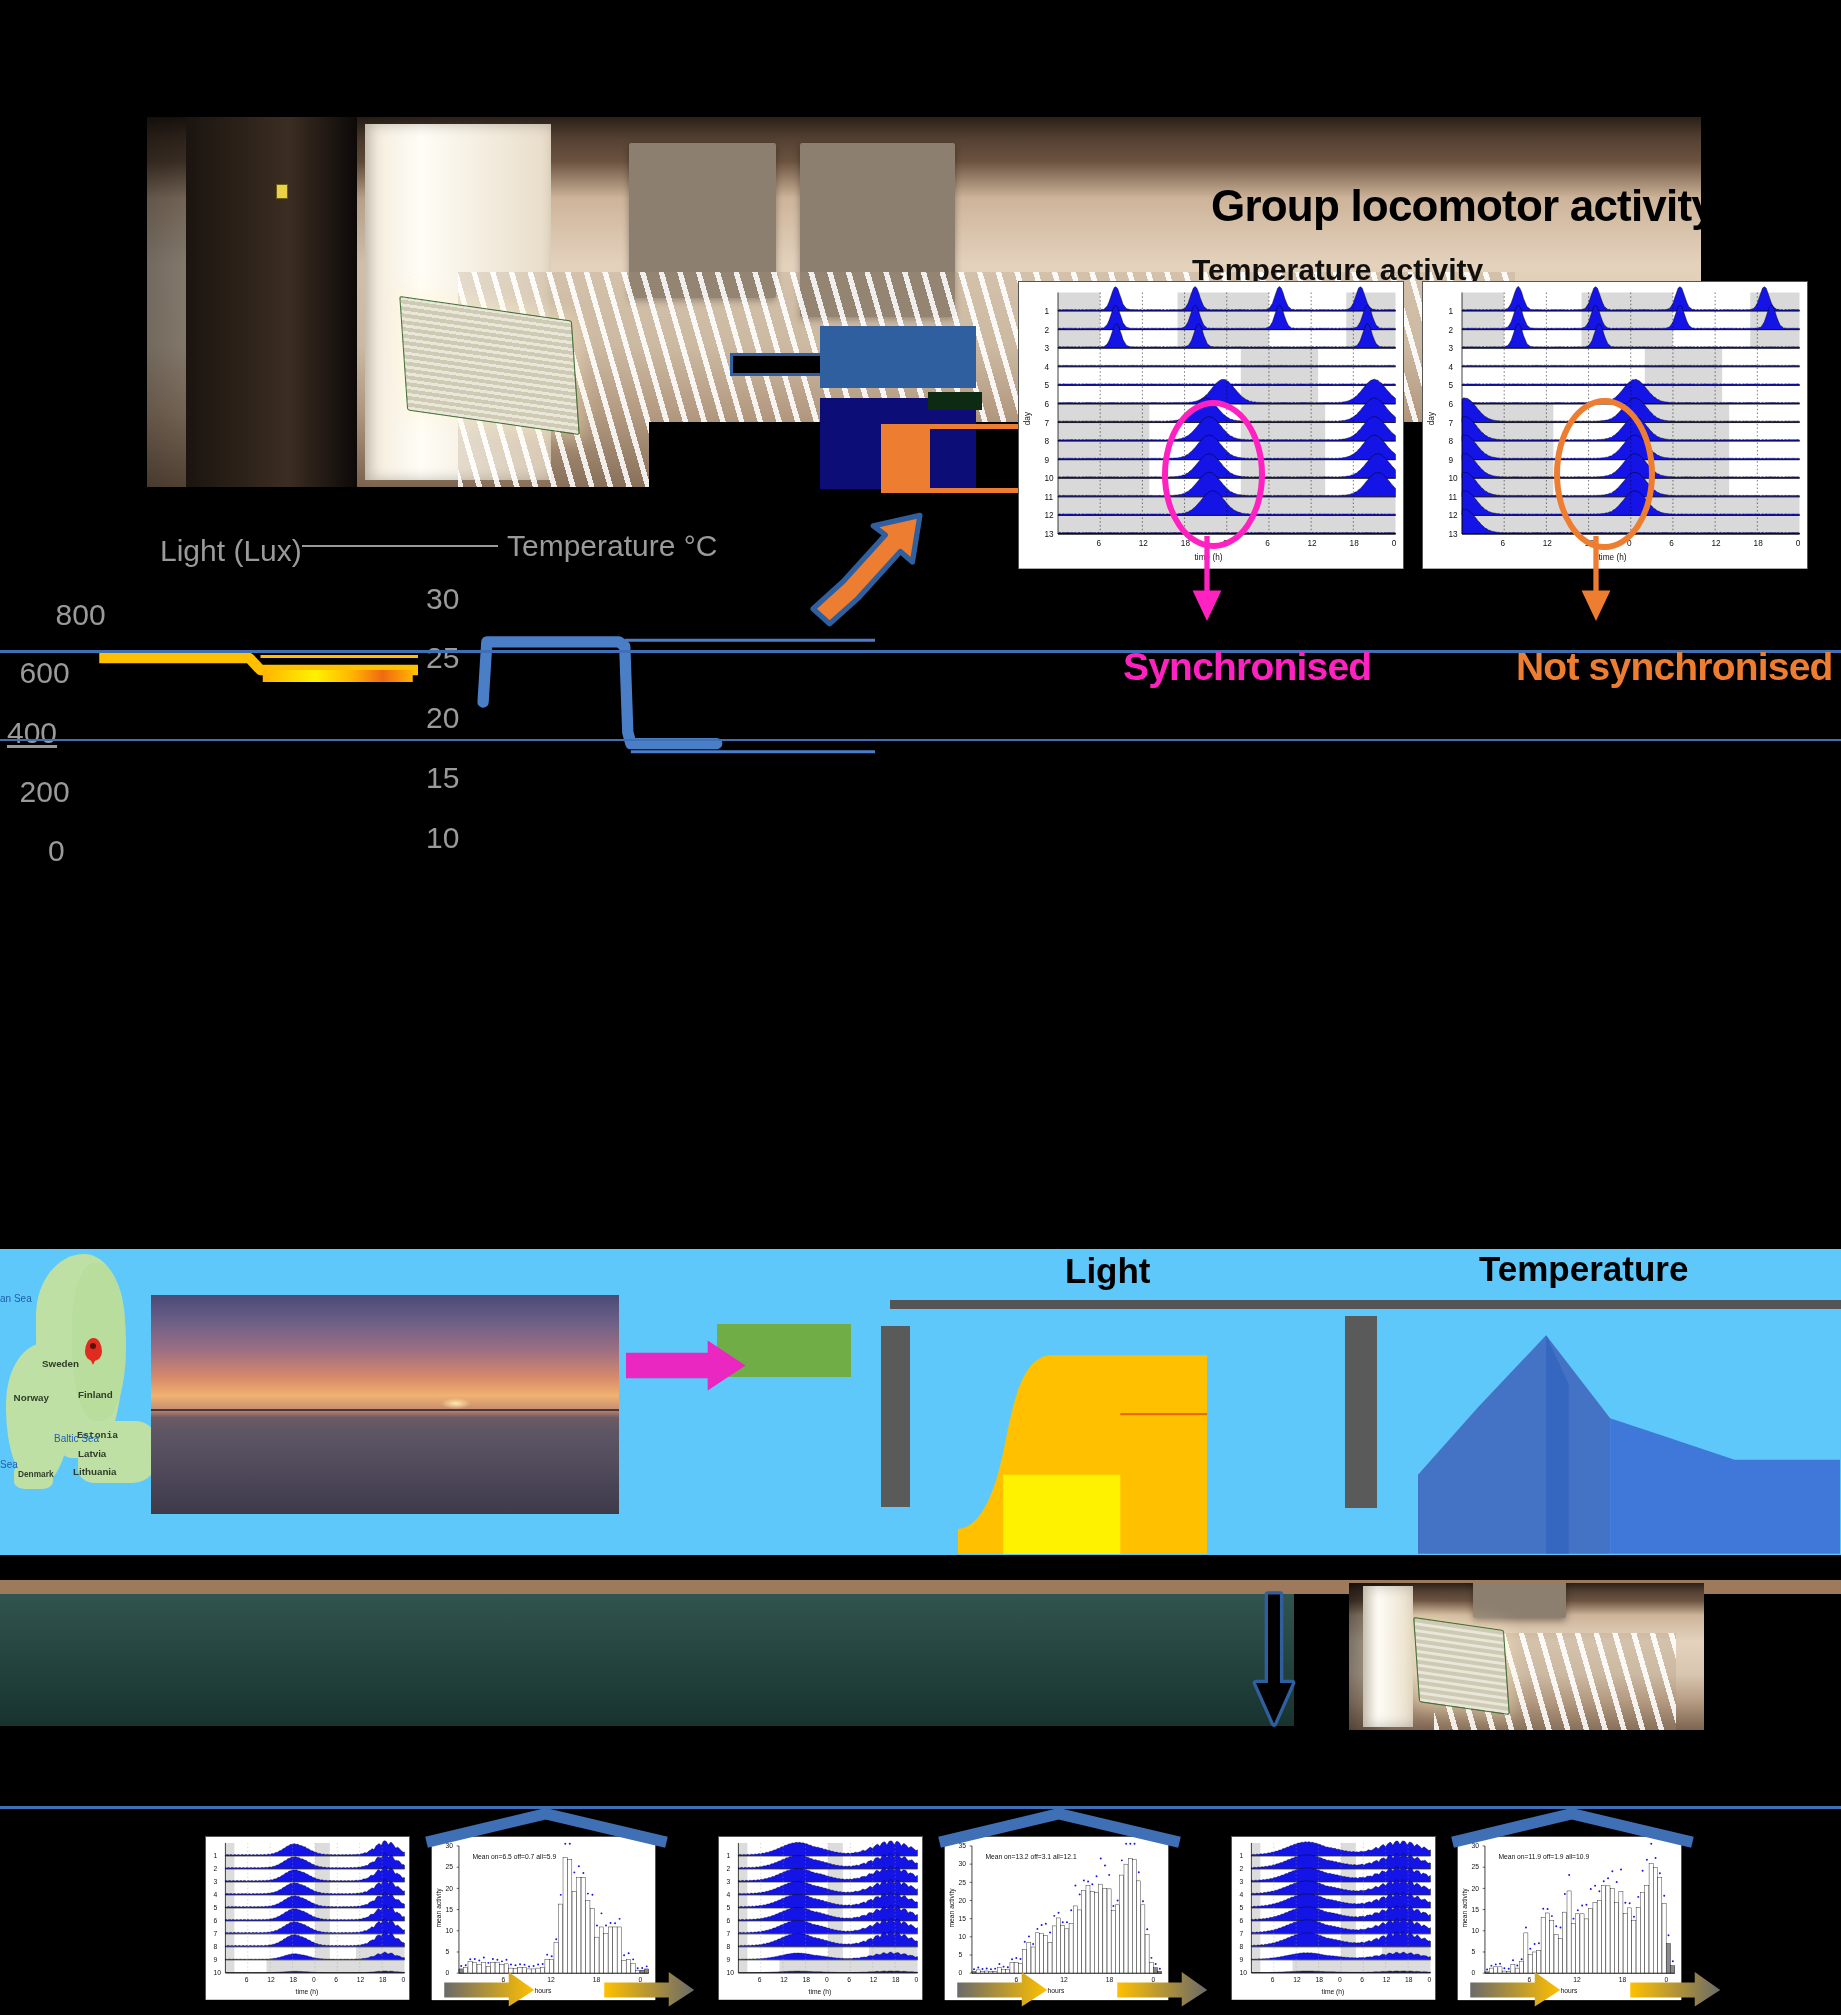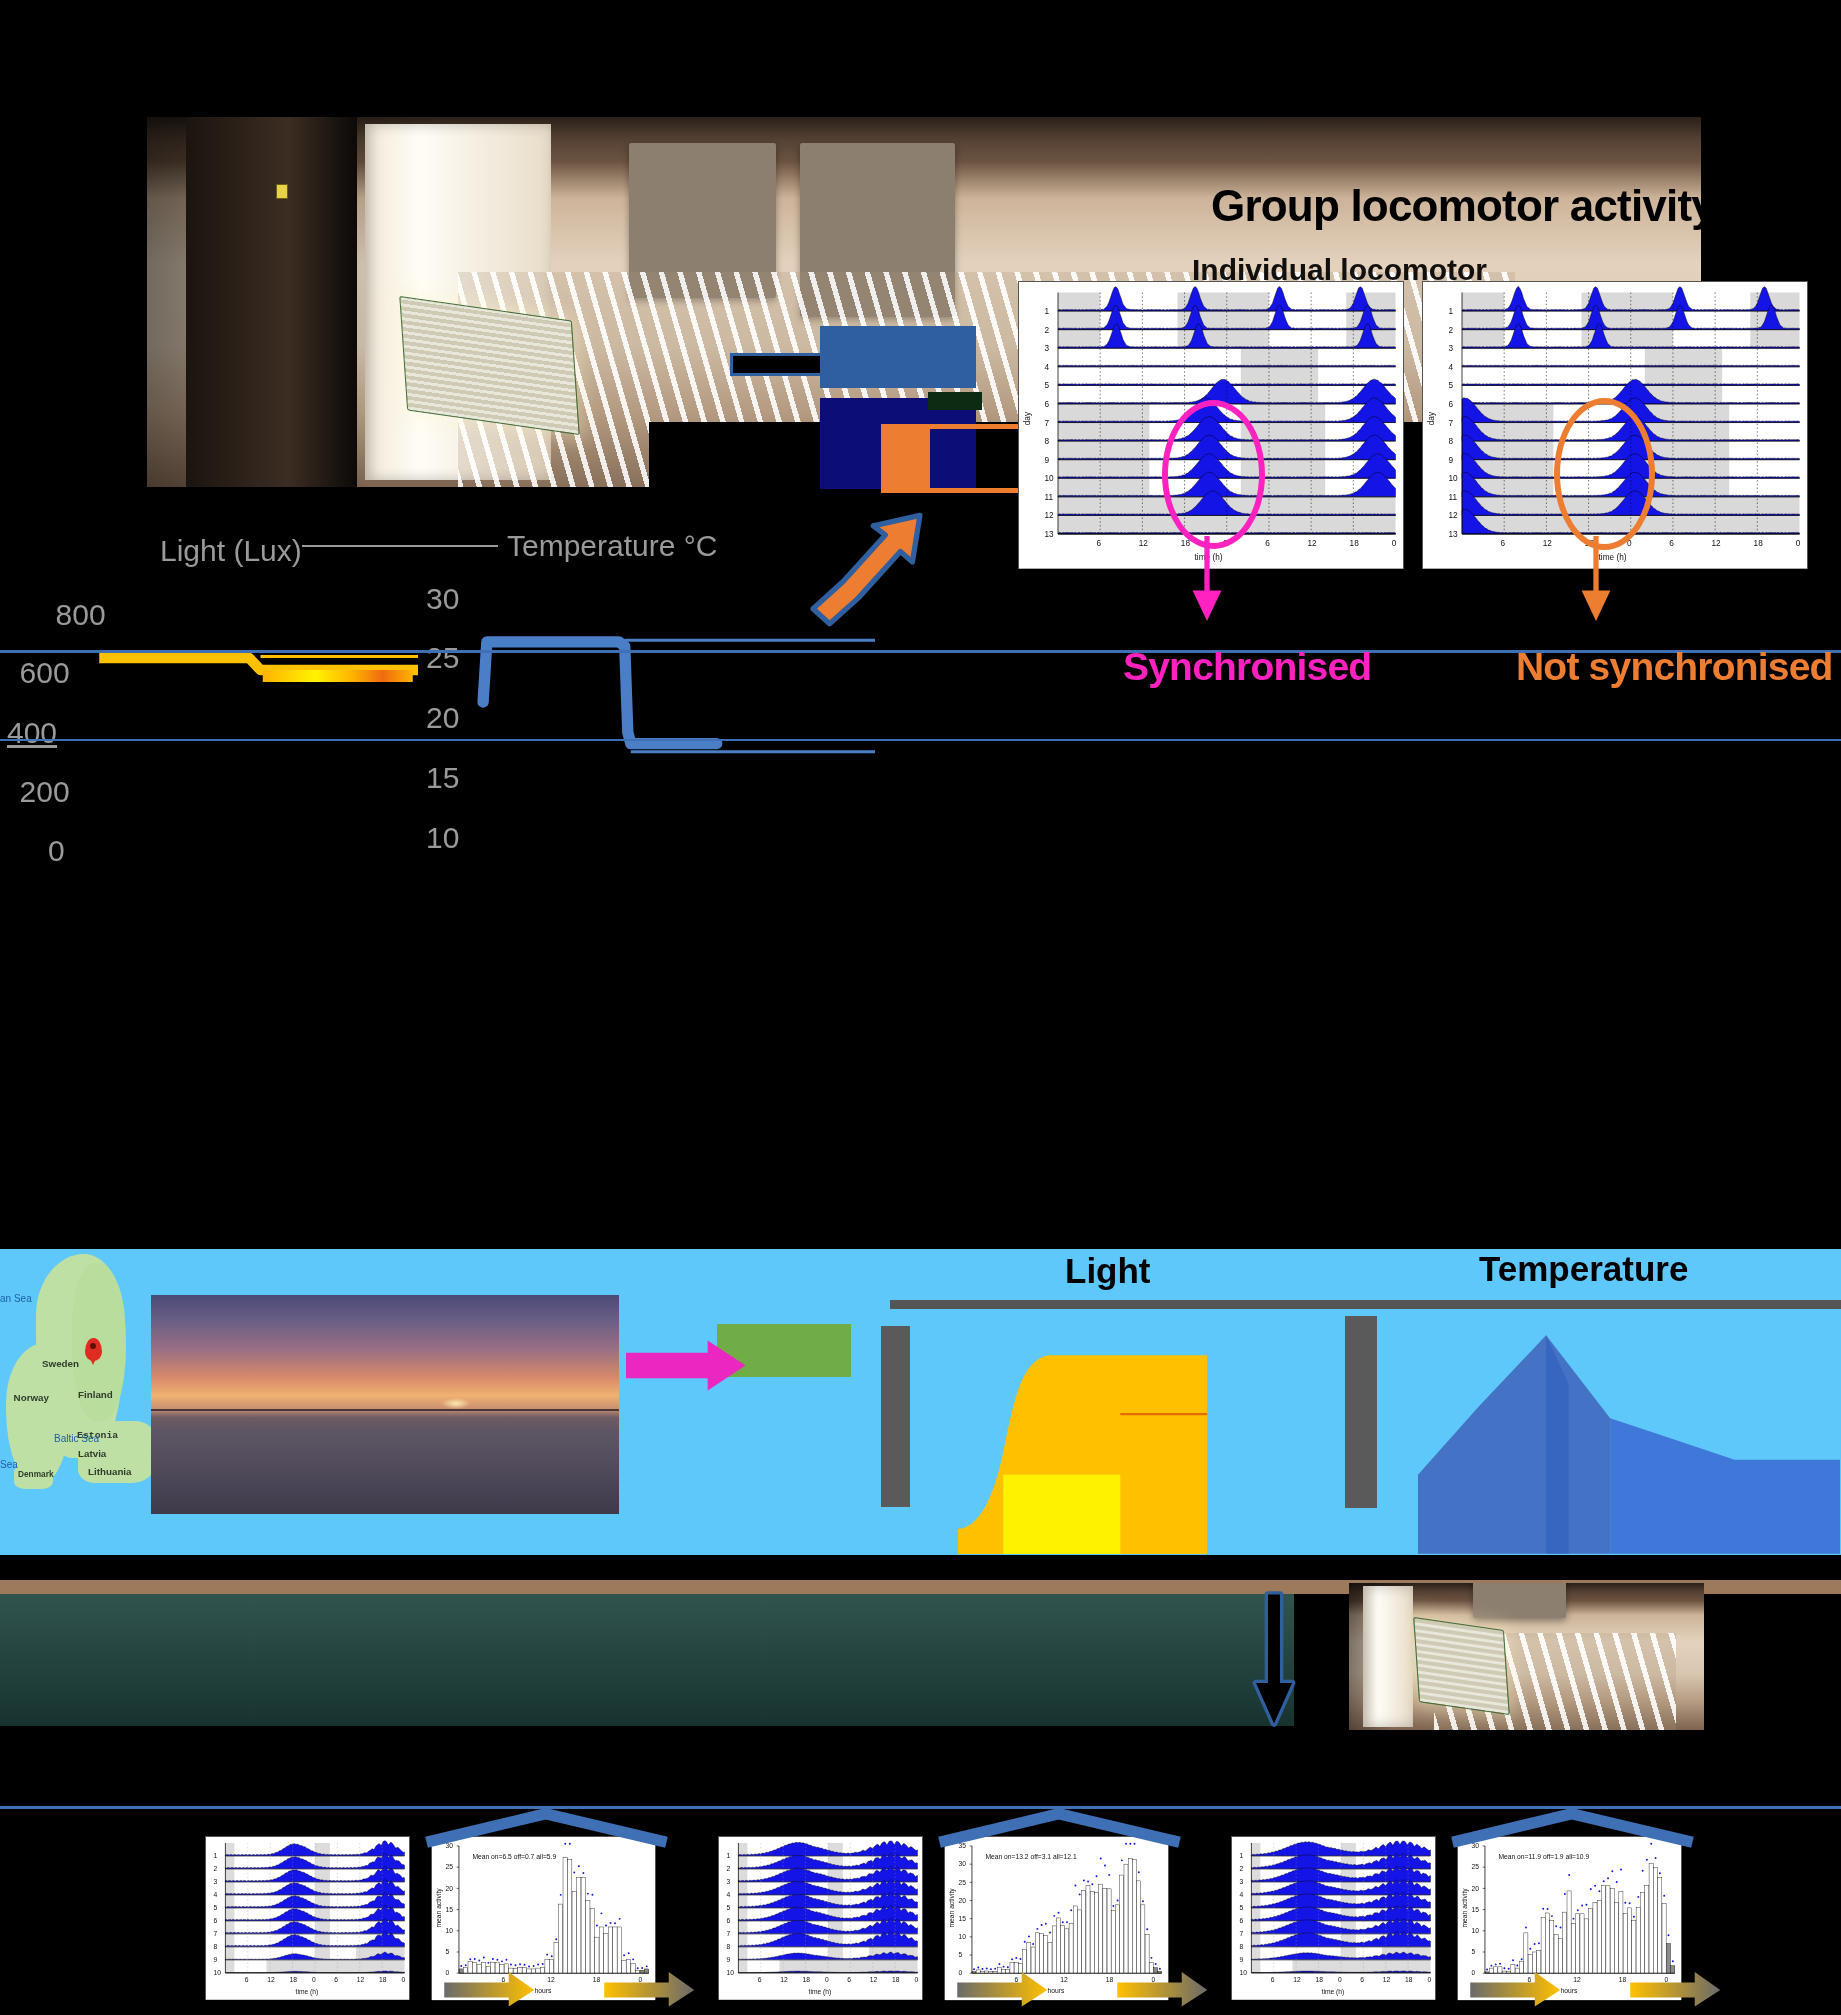--- a/index.html
+++ b/index.html
@@ -113,21 +113,21 @@
   <div class="rack"></div>
   <div class="ledboard"></div>
 </div>
 
 <div class="abs" style="left:619px;top:117px;width:1094px;height:370px;background:
      linear-gradient(90deg,rgba(0,0,0,0) 0%,rgba(0,0,0,0.0) 8%,rgba(0,0,0,.0) 60%, rgba(0,0,0,0) 100%);"></div>
 <div class="abs" style="left:649px;top:422px;width:1018px;height:68px;background:#000;"></div>
 <div class="abs" style="left:0px;top:487px;width:1841px;height:13.6px;background:#000;"></div>
 
 <div class="abs slide-title" style="left:1211px;top:167px;margin-top:14px;">Group locomotor activity</div>
-<div class="abs subtitle" style="left:1192px;top:253px;opacity:.92;">Individual locomotor</div>
+<div class="abs subtitle" style="left:1192px;top:253px;opacity:.92;">Temperature activity</div>
 
 <div class="arrow-right" style="left:730px;top:341px;width:202px;height:47px;">
   <div class="headb"></div>
     <div class="shaft"></div>
     <div class="head"></div>
 </div>
 <div class="blue-box" style="left:820px;top:326px;width:156px;height:62px;"></div>
 <div class="navy-box" style="left:820px;top:398px;width:156px;height:91px;"></div>
 <div class="abs" style="left:928px;top:392px;width:54px;height:18px;background:#0d2b12;"></div>
 <div class="orange-bracket" style="left:881px;top:424px;width:142px;height:69px;"></div>
@@ -377,21 +377,21 @@
   <div class="land" style="left:72px;top:13.6px;width:54px;height:158px;border-radius:40% 50% 46% 44%;background:#b9dd9d;"></div>
   <div class="land" style="left:6px;top:94px;width:65px;height:143px;border-radius:60% 30% 50% 48%/42% 40% 56% 54%;background:#bfe0a4;"></div>
   <div class="land" style="left:78px;top:172px;width:77px;height:62px;border-radius:18% 26% 30% 22%;background:#bfe0a4;"></div>
   <div class="land" style="left:13.6px;top:216px;width:39px;height:24px;border-radius:30%;background:#bfe0a4;"></div>
   <div class="pin" style="left:85px;top:89px;"></div>
   <div class="map-txt" style="left:42px;top:109px;">Sweden</div>
   <div class="map-txt" style="left:13.6px;top:143px;">Norway</div>
   <div class="map-txt" style="left:78px;top:140px;">Finland</div>
   <div class="map-txt" style="left:77px;top:181px;font-family:Liberation Mono, monospace;">Estonia</div>
   <div class="map-txt" style="left:78px;top:199px;">Latvia</div>
-  <div class="map-txt" style="left:69px;top:217px;padding-left:19px;">Lithuania</div>
+  <div class="map-txt" style="left:54px;top:217px;padding-left:19px;">Lithuania</div>
   <div class="map-txt" style="left:18px;top:220px;font-size:8.3px;">Denmark</div>
   <div class="map-sea" style="left:54px;top:184px;">Baltic Sea</div>
   <div class="map-sea" style="left:0px;top:44px;">an Sea</div>
   <div class="map-sea" style="left:0px;top:210px;">Sea</div>
 </div>
 
 <div class="sunset" style="left:151px;top:1295px;width:468px;height:219px;">
   <div class="horizon"></div>
   <div class="sun"></div>
 </div>

